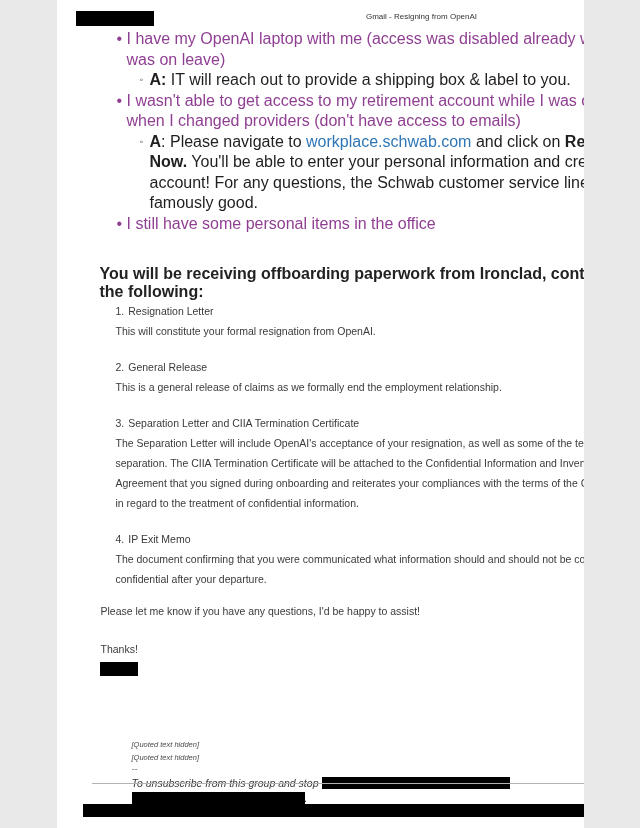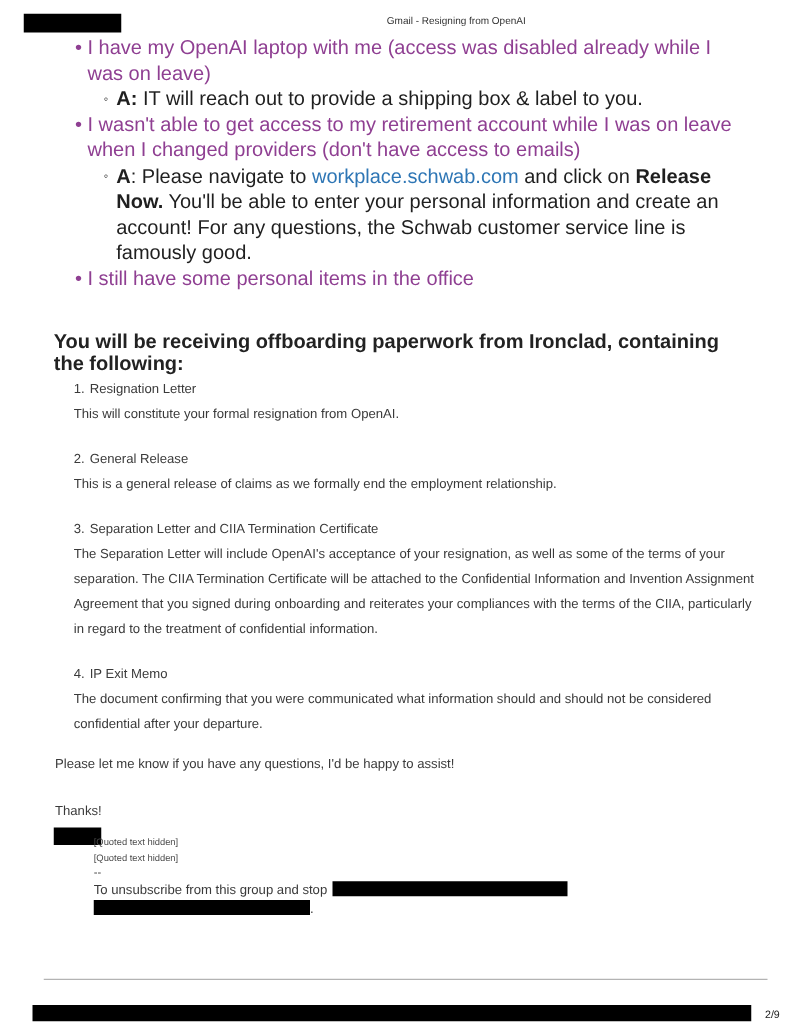--- a/index.html
+++ b/index.html
@@ -1,18 +1,18 @@
 <!DOCTYPE html>
 <html><head>
 <meta charset="utf-8">
 <style>
   html,body { margin:0; padding:0; background:#e9e9e9; }
   .page {
     position:relative;
-    width:640px; height:828px;
+    width:527px; height:828px;
     margin:0 auto;
     background:#ffffff;
     font-family:"Liberation Sans", sans-serif;
     overflow:hidden;
   }
   .redaction { background:#000; }
 
   
   .header-redaction { position:absolute; left:19px; top:11px; width:78px; height:15px; }
   .doc-title {
@@ -44,21 +44,21 @@
   .ob-item { margin-bottom:16px; }
   .ob-num { display:inline-block; margin-right:4px; }
   .ob-desc { margin-left:0; }
 
   
   .offer-help { position:absolute; top:605px; left:44px; font-size:10.5px; color:#3a3a3a; }
   .signoff    { position:absolute; top:643px; left:44px; font-size:10.5px; color:#3a3a3a; }
   .sig-redaction { position:absolute; left:43px; top:662px; width:38px; height:14px; }
 
   
-  .quoted-block { position:absolute; left:75px; top:668px; color:#4a4a4a; }
+  .quoted-block { position:absolute; left:75px; top:739px; color:#4a4a4a;font-style:italic; }
   .quoted-line { font-size:7.5px; line-height:12.5px; }
   .sig-sep { font-size:9px; line-height:11px; color:#3a3a3a; }
   .unsub-line { font-size:10.5px; line-height:14px; color:#3a3a3a; margin-top:1px; }
   .unsub-redaction-1 { display:inline-block; width:188px; height:12px; vertical-align:-2px; margin-left:4px; }
   .unsub-redaction-2 { display:inline-block; width:173px; height:12px; vertical-align:-2px; }
 
   
   .divider { position:absolute; left:35px; top:783px; width:579px; border-top:1px solid #b3b3b3; }
   .footer-bar { position:absolute; left:26px; top:804px; width:575px; height:13px; }
   .page-num { position:absolute; left:612px; top:806px; font-size:8.5px; color:#222; }

